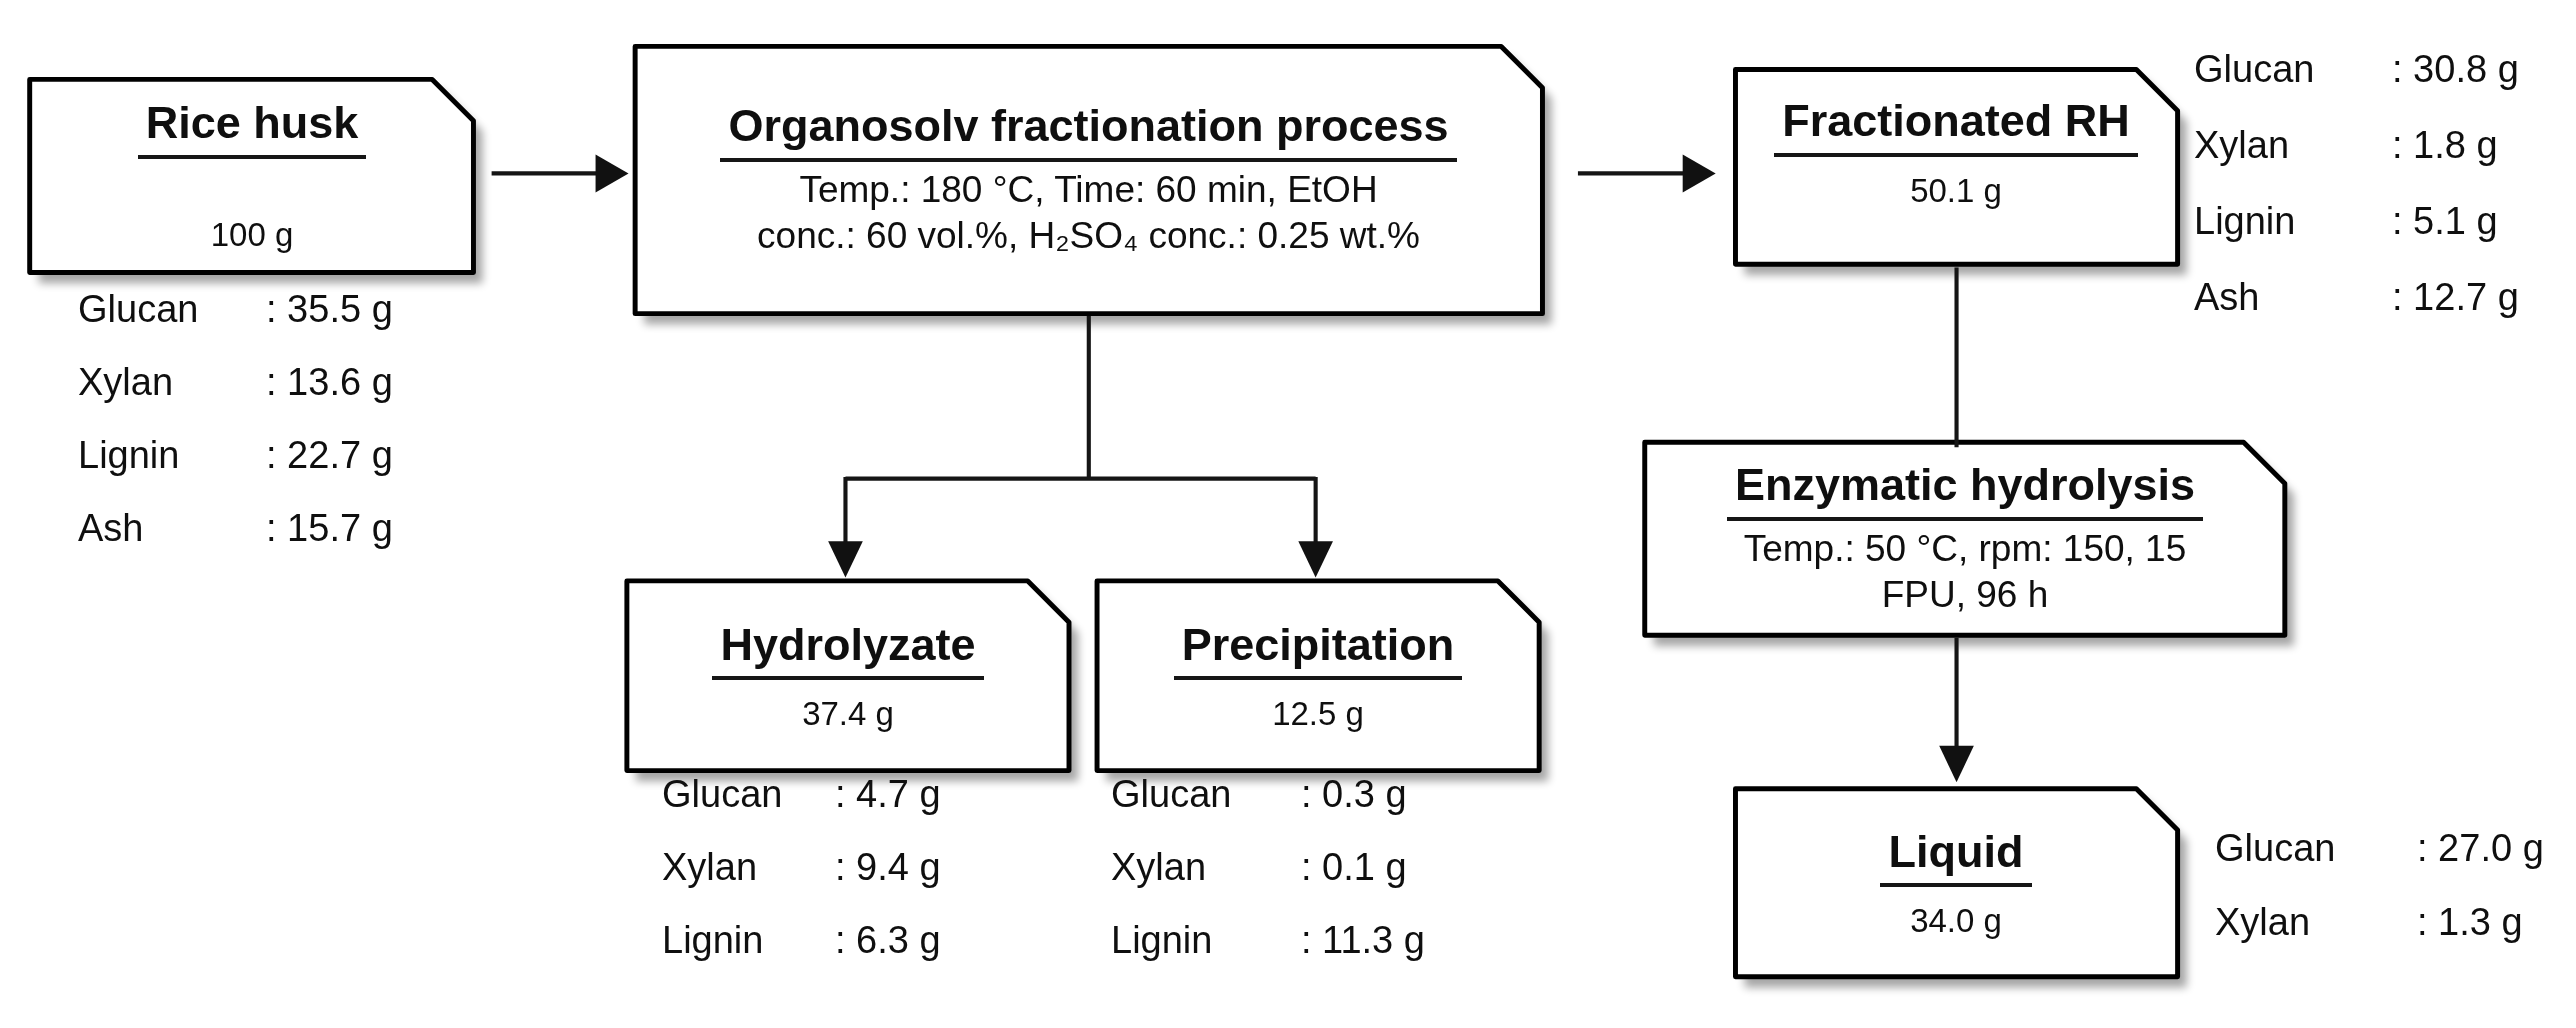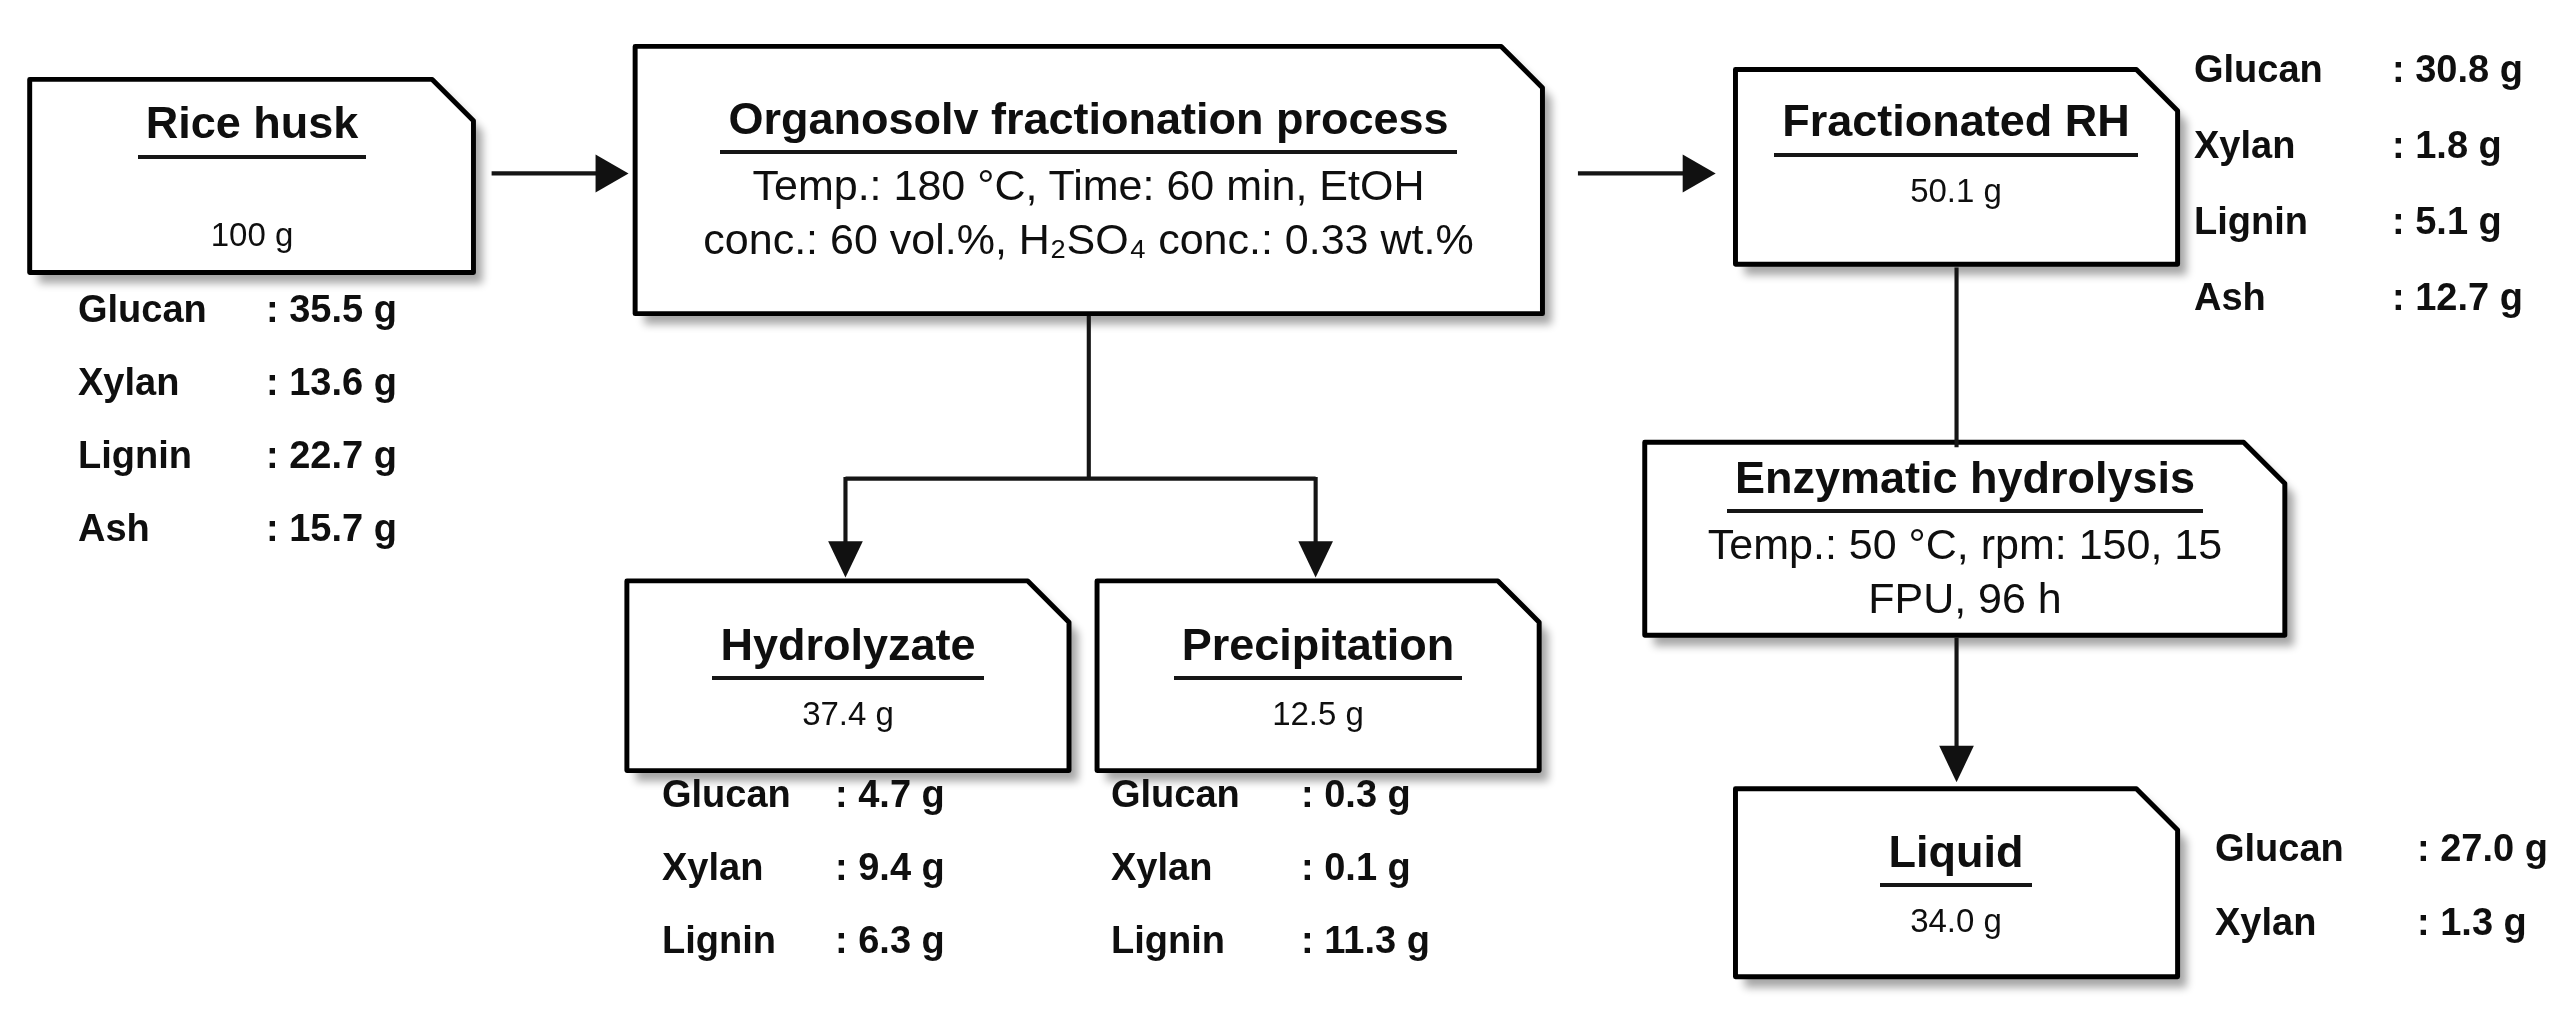--- a/index.html
+++ b/index.html
@@ -16,27 +16,27 @@
   
   .node{
     position:absolute;
     display:flex;flex-direction:column;
     align-items:center;justify-content:center;
     text-align:center;line-height:1.15;
   }
   .title{font-size:45px;font-weight:700;margin-bottom:5px;white-space:nowrap;}
   .tline{display:inline-block;border-bottom:4.1px solid #161616;padding:0 8.2px 5.8px;}
   .amt{font-size:33px;margin-top:10px;white-space:nowrap;}
-  .bodyline{font-size:43px;line-height:1.24;white-space:nowrap;}
+  .bodyline{font-size:37px;line-height:1.24;white-space:nowrap;}
 
   
   .clist{
     position:absolute;
     display:flex;flex-direction:column;
-    font-size:38px;font-weight:700;line-height:1;
+    font-size:38px;font-weight:400;line-height:1;
     white-space:nowrap;
   }
   .crow{display:grid;}
   .clist.l-rice{left:78px;top:290px;gap:35px;}   .l-rice  .crow{grid-template-columns:188px auto;}
   .clist.l-frac{left:2194px;top:50px;gap:38px;}  .l-frac  .crow{grid-template-columns:198px auto;}
   .clist.l-hydro{left:662px;top:775px;gap:35px;} .l-hydro .crow{grid-template-columns:173px auto;}
   .clist.l-prec{left:1111px;top:775px;gap:35px;} .l-prec  .crow{grid-template-columns:190px auto;}
   .clist.l-liq{left:2215px;top:829px;gap:36px;} .l-liq   .crow{grid-template-columns:202px auto;}
 </style>
 </head>
@@ -92,21 +92,21 @@
   </svg>
 
   <div class="node" style="left:30px;top:79px;width:444px;height:193px;gap:42px;">
     <div class="title"><span class="tline">Rice husk</span></div>
     <div class="amt">100 g</div>
   </div>
 
   <div class="node" style="left:635px;top:46px;width:907px;height:267px;">
     <div class="title"><span class="tline">Organosolv fractionation process</span></div>
     <div class="bodyline">Temp.: 180 °C, Time: 60 min, EtOH</div>
-    <div class="bodyline">conc.: 60 vol.%, H₂SO₄ conc.: 0.33 wt.%</div>
+    <div class="bodyline">conc.: 60 vol.%, H₂SO₄ conc.: 0.25 wt.%</div>
   </div>
 
   <div class="node" style="left:1735px;top:55px;width:442px;height:195px;">
     <div class="title"><span class="tline">Fractionated RH</span></div>
     <div class="amt">50.1 g</div>
   </div>
 
   <div class="node" style="left:627px;top:581px;width:442px;height:190px;">
     <div class="title"><span class="tline">Hydrolyzate</span></div>
     <div class="amt">37.4 g</div>

